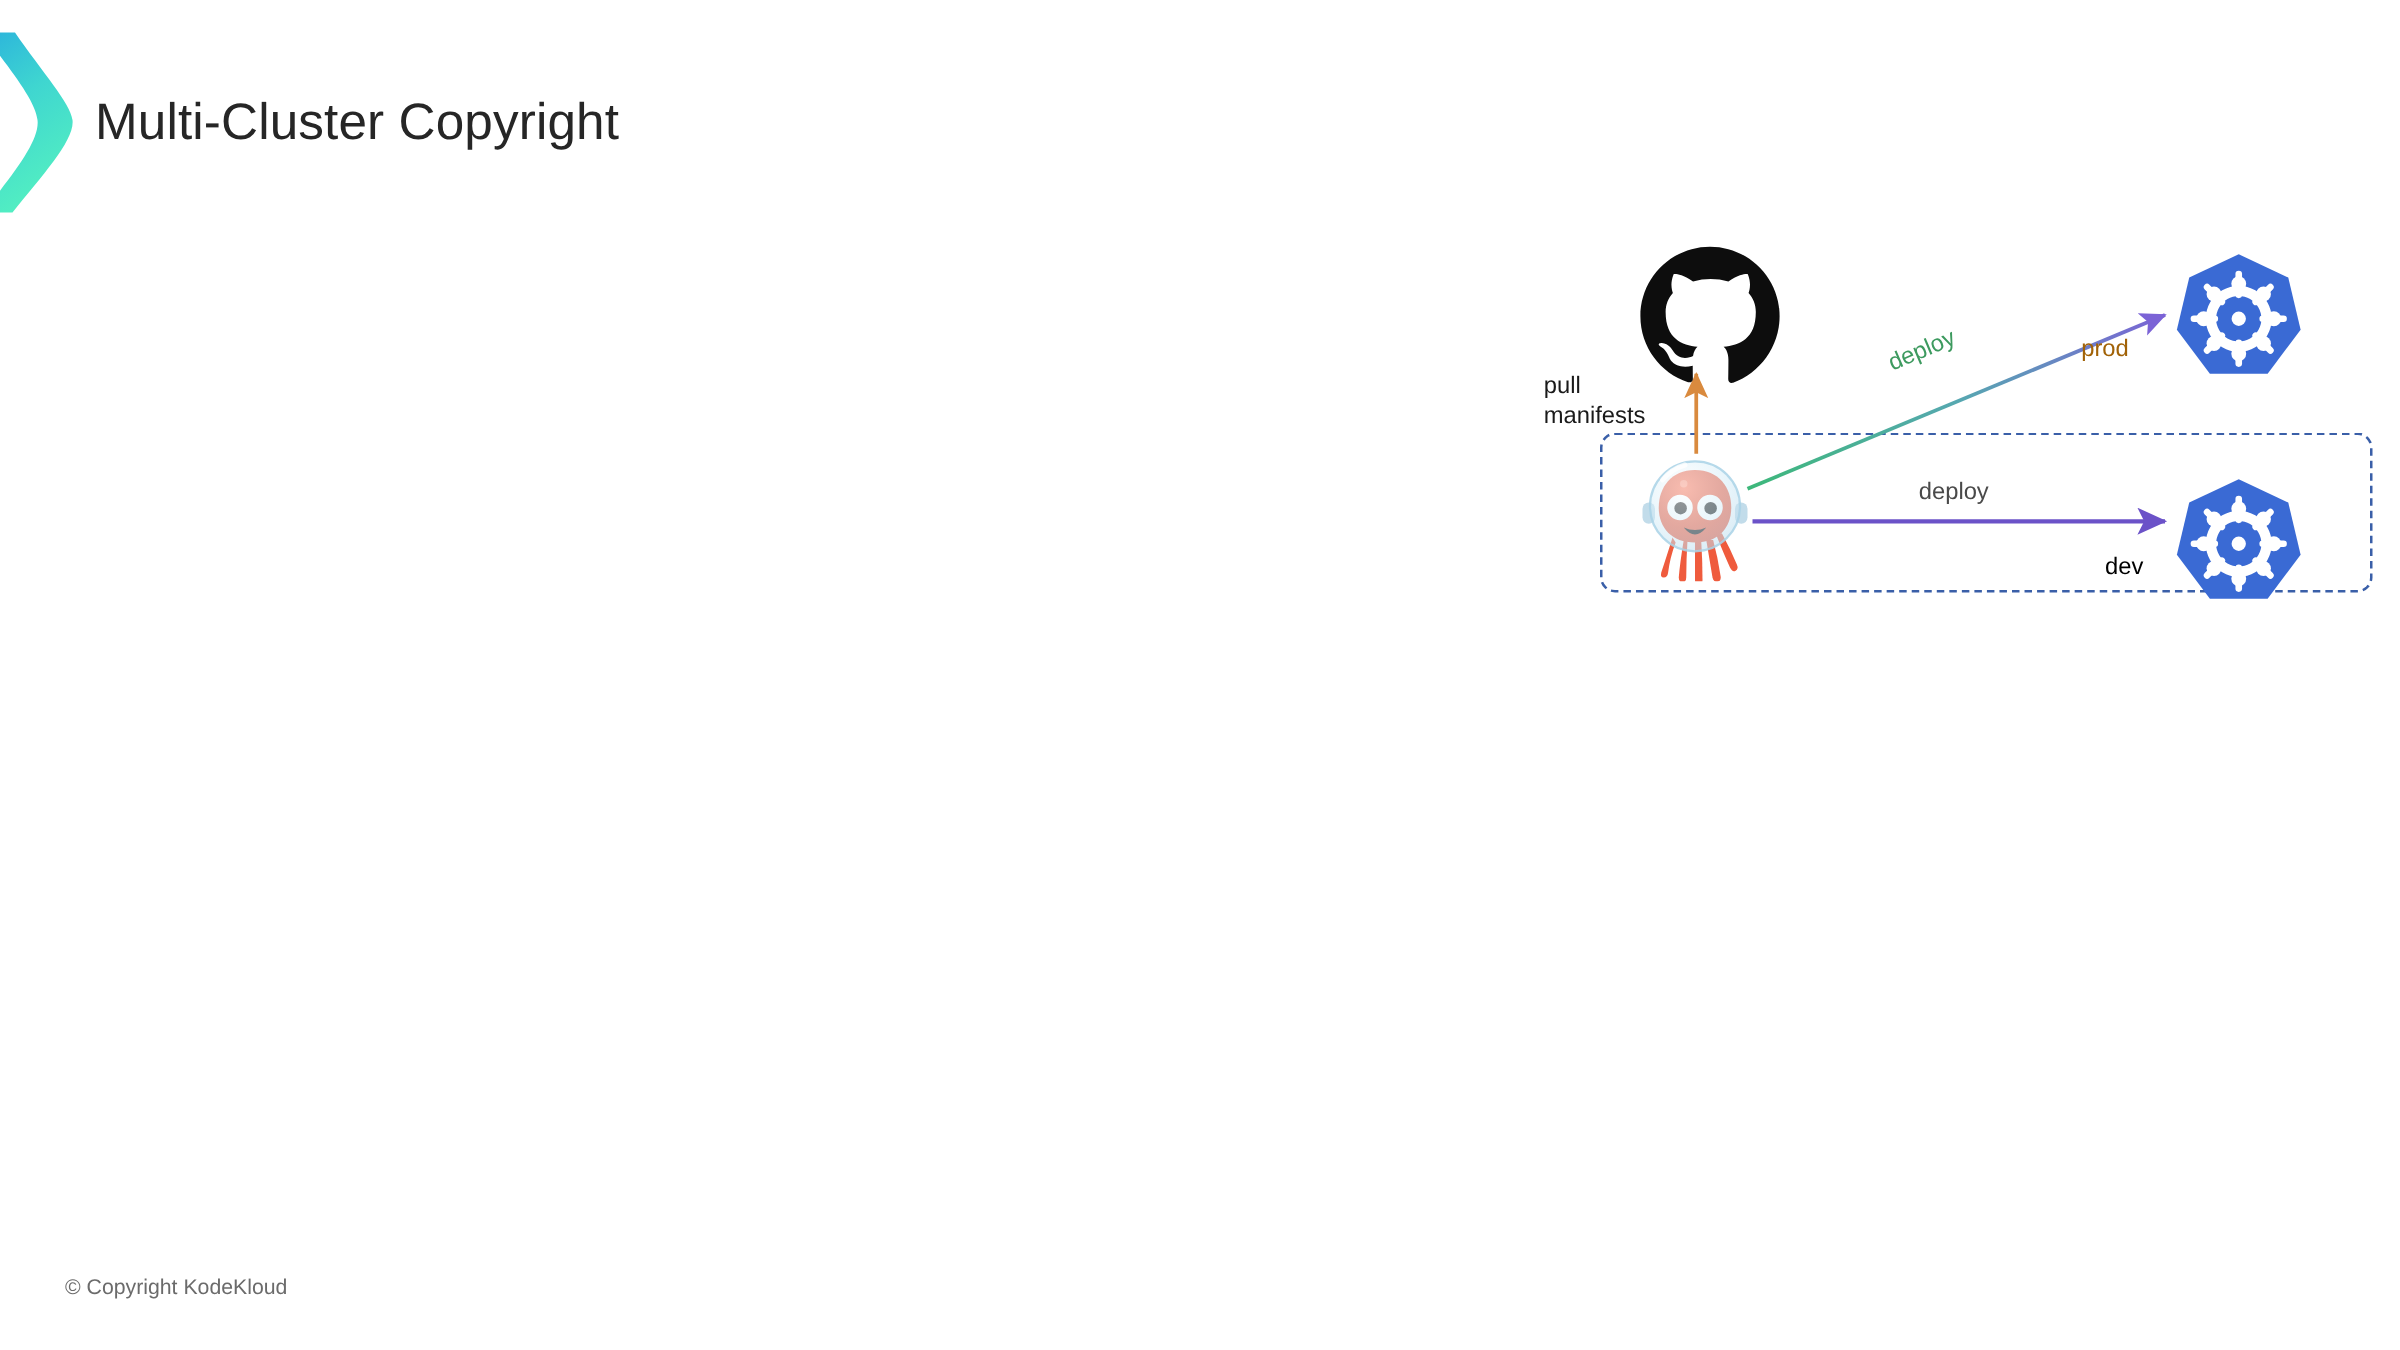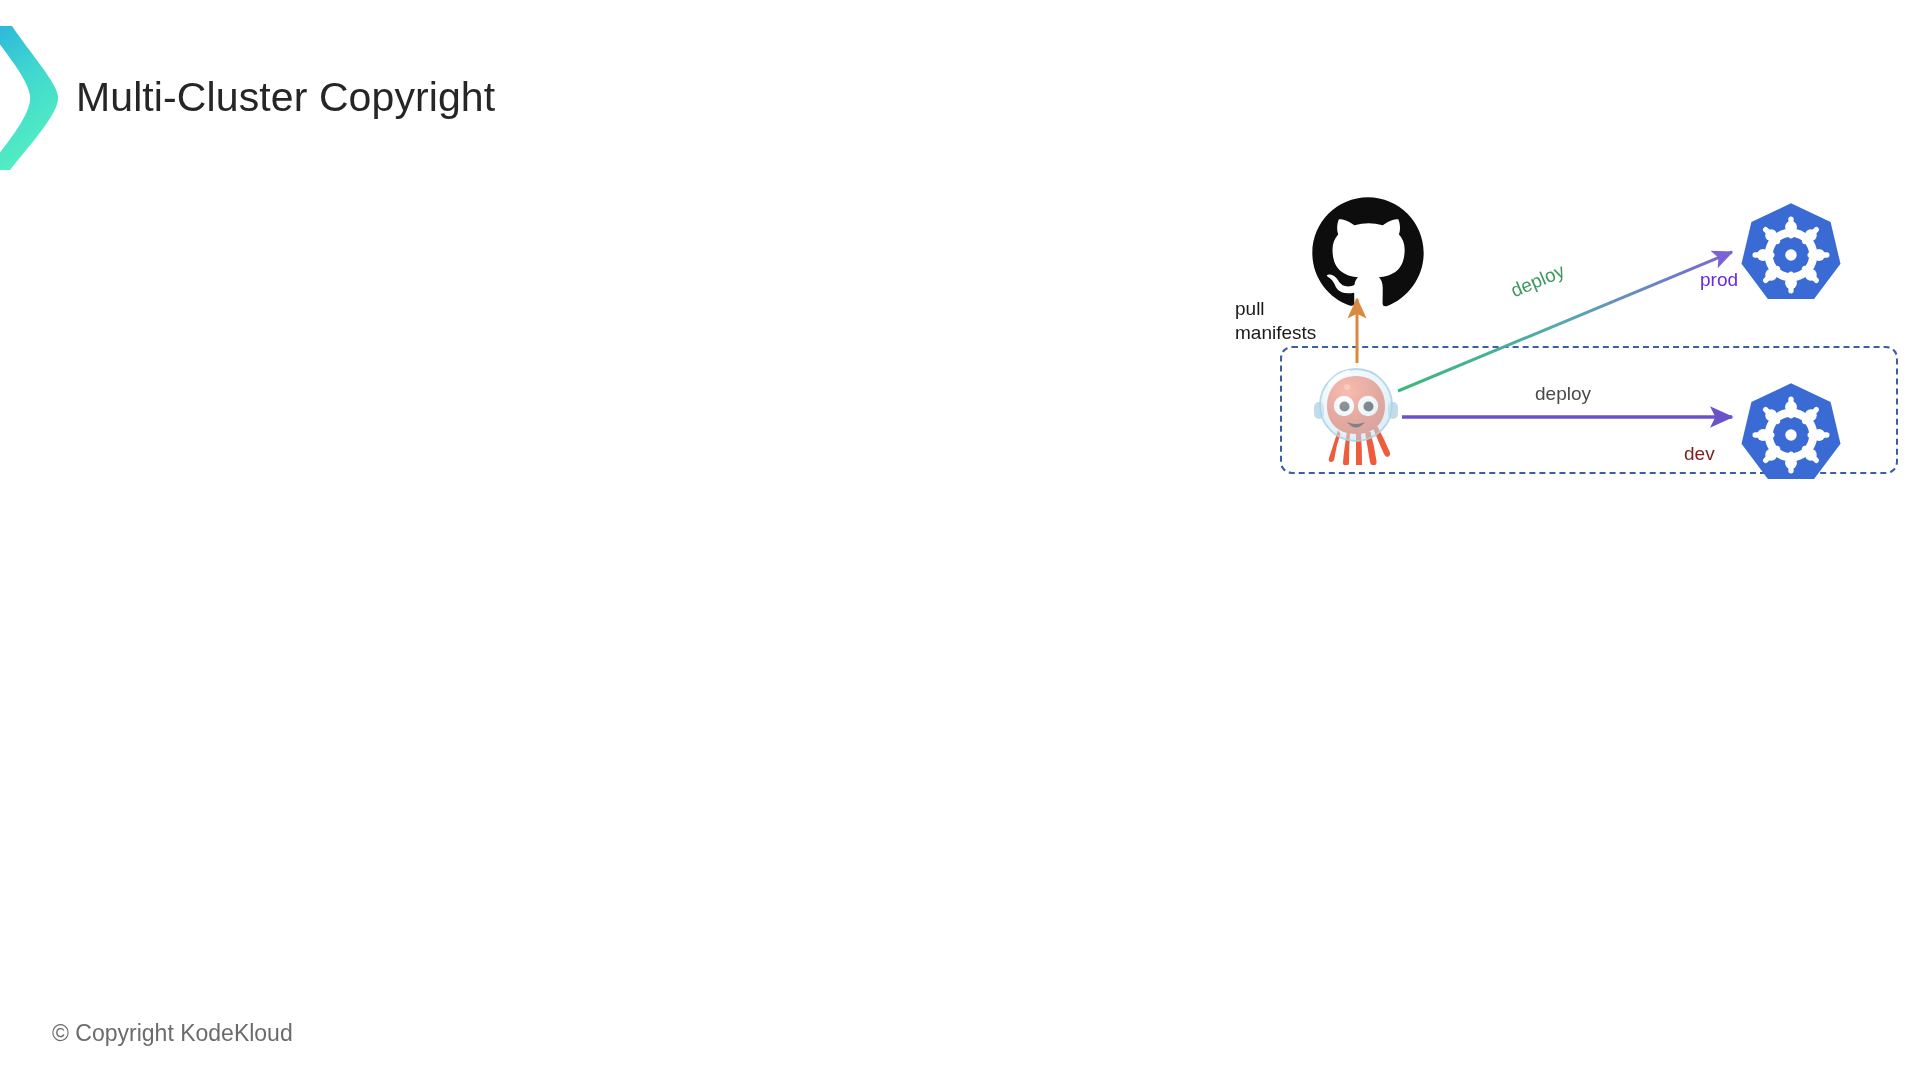--- a/index.html
+++ b/index.html
@@ -37,21 +37,21 @@
     color: #262626;
     letter-spacing: 0.1px;
     white-space: nowrap;
   }
 
   
   #copyright {
     position: absolute;
     left: 52px;
     top: 1020px;
-    font-size: 23px;
+    font-size: 17px;
     color: #6b6b6b;
     font-weight: 400;
     white-space: nowrap;
   }
 
   
   #diagram {
     position: absolute;
     left: 1280px;
     top: 195px;
@@ -101,22 +101,22 @@
     white-space: nowrap;
   }
   #label-pull-manifests {
     left: -45px;
     top: 102px;
     width: 110px;
     text-align: left;
     line-height: 1.25;
     color: #1a1a1a;
   }
-  #label-prod { left: 420px; top: 74px; color: #6d28d9; text-align: center; }
-  #label-dev  { left: 404px; top: 248px; color: #7f1d1d; }
+  #label-prod { left: 385px; top: 74px; color: #a16207; text-align: center; }
+  #label-dev  { left: 404px; top: 248px; color: #000000; }
   #label-deploy-dev {
     left: 255px;
     top: 188px;
     color: #4a4a4a;
   }
   #label-deploy-prod {
     left: 232px;
     top: 86px;
     color: #3d9a5f;
     transform: rotate(-23deg);

